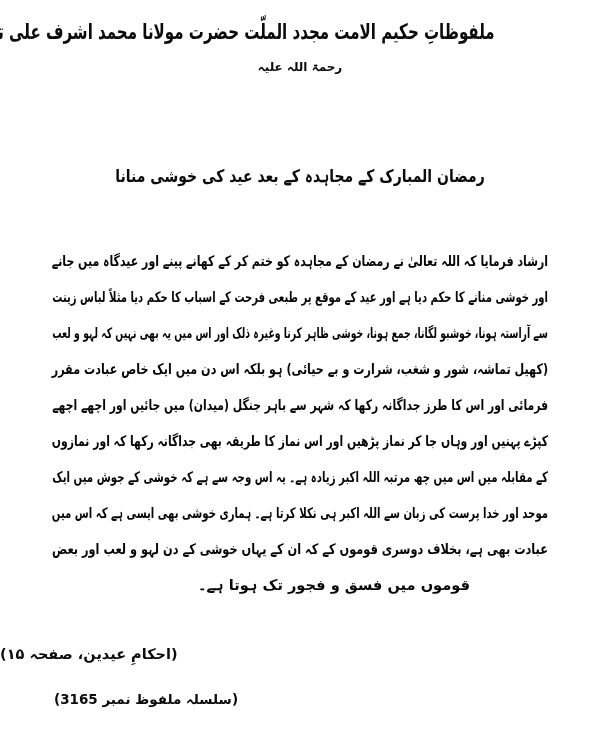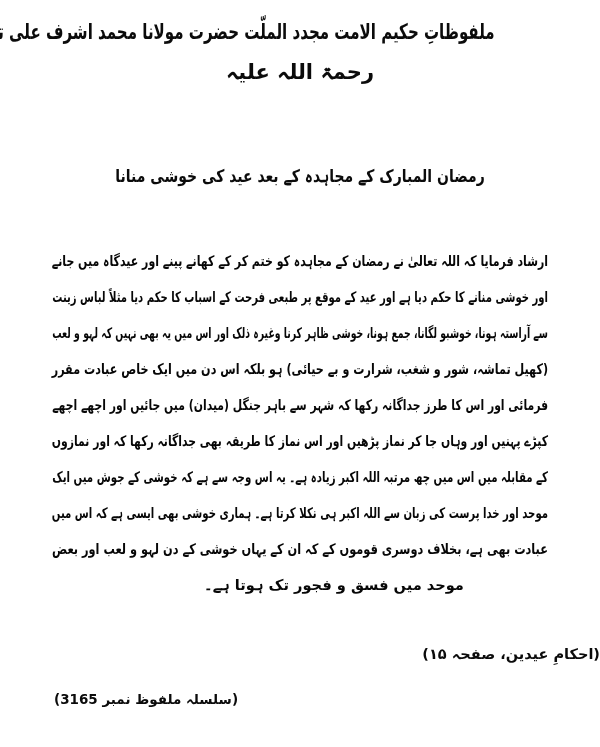--- a/index.html
+++ b/index.html
@@ -41,21 +41,21 @@
     direction: rtl;
     unicode-bidi: isolate;
     color: #0b0b0b;
     padding: 0 22px;
     white-space: nowrap;
     transform: scaleX(0.96);
   }
   .doc-subtitle {
     margin-top: 12px;
     font-family: "DejaVu Sans", "Liberation Sans", sans-serif;
-    font-size: 21px;
+    font-size: 12px;
     font-weight: 700;
     direction: rtl;
     unicode-bidi: isolate;
     color: #0b0b0b;
   }
 
   
   .section-heading {
     position: absolute;
     top: 166px;
@@ -98,21 +98,21 @@
     text-align: center;
     padding-left: 60px;
   }
 
   
   .citation-center {
     position: absolute;
     top: 646px;
     left: 0;
     width: 600px;
-    text-align: right;
+    text-align: left;
     font-family: "DejaVu Sans", "Liberation Sans", sans-serif;
     font-size: 14.5px;
     font-weight: 600;
     direction: rtl;
     unicode-bidi: isolate;
     color: #0b0b0b;
   }
   .citation-left {
     position: absolute;
     top: 691px;
@@ -140,20 +140,20 @@
   <div class="body-block">
     <div class="body-line" style="transform: scaleX(0.7515);">ارشاد فرمایا کہ اللہ تعالیٰ نے رمضان کے مجاہدہ کو ختم کر کے کھانے پینے اور عیدگاہ میں جانے</div>
     <div class="body-line" style="transform: scaleX(0.6889);">اور خوشی منانے کا حکم دیا ہے اور عید کے موقع پر طبعی فرحت کے اسباب کا حکم دیا مثلاً لباس زینت</div>
     <div class="body-line" style="transform: scaleX(0.6384);">سے آراستہ ہونا، خوشبو لگانا، جمع ہونا، خوشی ظاہر کرنا وغیرہ ذلک اور اس میں یہ بھی نہیں کہ لہو و لعب</div>
     <div class="body-line" style="transform: scaleX(0.7654);">(کھیل تماشہ، شور و شغب، شرارت و بے حیائی) ہو بلکہ اس دن میں ایک خاص عبادت مقرر</div>
     <div class="body-line" style="transform: scaleX(0.7425);">فرمائی اور اس کا طرز جداگانہ رکھا کہ شہر سے باہر جنگل (میدان) میں جائیں اور اچھے اچھے</div>
     <div class="body-line" style="transform: scaleX(0.7414);">کپڑے پہنیں اور وہاں جا کر نماز پڑھیں اور اس نماز کا طریقہ بھی جداگانہ رکھا کہ اور نمازوں</div>
     <div class="body-line" style="transform: scaleX(0.6986);">کے مقابلہ میں اس میں چھ مرتبہ اللہ اکبر زیادہ ہے۔ یہ اس وجہ سے ہے کہ خوشی کے جوش میں ایک</div>
     <div class="body-line" style="transform: scaleX(0.6937);">موحد اور خدا پرست کی زبان سے اللہ اکبر ہی نکلا کرتا ہے۔ ہماری خوشی بھی ایسی ہے کہ اس میں</div>
     <div class="body-line" style="transform: scaleX(0.7774);">عبادت بھی ہے، بخلاف دوسری قوموں کے کہ ان کے یہاں خوشی کے دن لہو و لعب اور بعض</div>
-    <div class="body-line last">موحد میں فسق و فجور تک ہوتا ہے۔</div>
+    <div class="body-line last">قوموں میں فسق و فجور تک ہوتا ہے۔</div>
   </div>
 
   <div class="citation-center">(احکامِ عیدین، صفحہ ۱۵)</div>
 
   <div class="citation-left">(سلسلہ ملفوظ نمبر 3165)</div>
 
 </div>
 
 </body></html>

